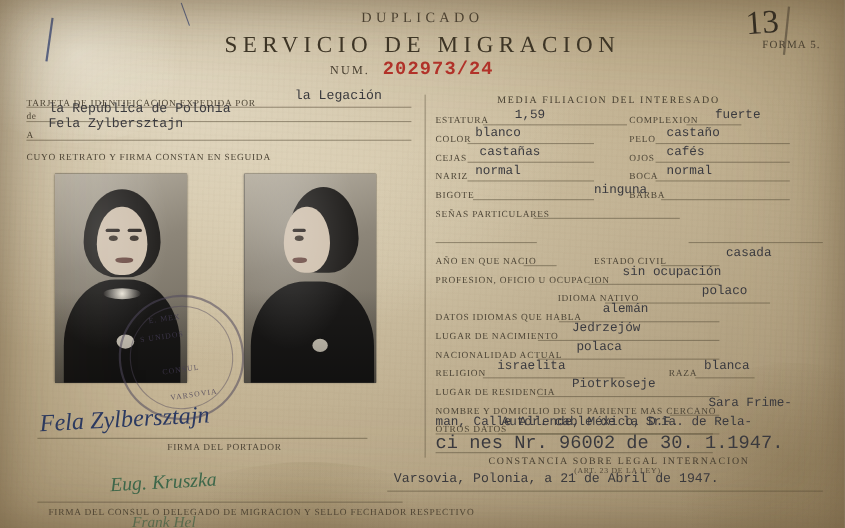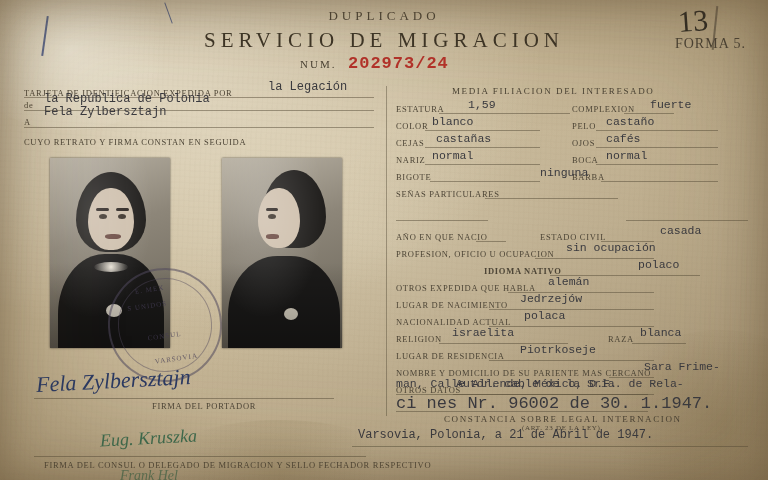--- a/index.html
+++ b/index.html
@@ -74,21 +74,21 @@
     font-size: 17px;
     letter-spacing: 1px;
     color: #b5322a;
     font-family: "Liberation Mono", monospace;
     font-weight: bold;
   }
   .forma {
     position: absolute;
     right: 22px;
     top: 36px;
-    font-size: 14px;
+    font-size: 10px;
     letter-spacing: 1px;
     color: #4a4234;
     font-family: "Liberation Serif", serif;
   }
   .corner-num {
     position: absolute;
     right: 60px;
     top: 4px;
     font-size: 30px;
     color: #2e2a22;
@@ -342,24 +342,24 @@
 
   <div id="right-datos">
       <div class="lbl" style="left: 396px; top: 232px;">AÑO EN QUE NACIO</div>
       <div class="ruleline" style="left: 475.6px; top: 241px; width: 30px;"></div>
       <div class="lbl" style="left: 540px; top: 232px;">ESTADO CIVIL</div>
       <div class="ruleline" style="left: 601.2px; top: 241px; width: 52.8px;"></div>
       <div class="hand" style="left: 660px; top: 224px; font-size: 11.5px;">casada</div>
       <div class="lbl" style="left: 396px; top: 249px;">PROFESION, OFICIO U OCUPACION</div>
       <div class="ruleline" style="left: 535.4px; top: 258px; width: 118.6px;"></div>
       <div class="hand" style="left: 566px; top: 241px; font-size: 11.5px;">sin ocupación</div>
-      <div class="lbl" style="left: 484px; top: 266px; font-weight: bold;">IDIOMA NATIVO</div>
+      <div class="lbl" style="left: 507px; top: 266px;">IDIOMA NATIVO</div>
       <div class="ruleline" style="left: 549.8px; top: 275px; width: 150.2px;"></div>
       <div class="hand" style="left: 638px; top: 258px; font-size: 11.5px;">polaco</div>
-      <div class="lbl" style="left: 396px; top: 283px;">OTROS EXPEDIDA QUE HABLA</div>
+      <div class="lbl" style="left: 396px; top: 283px;">DATOS IDIOMAS QUE HABLA</div>
       <div class="ruleline" style="left: 507.8px; top: 292px; width: 146.2px;"></div>
       <div class="hand" style="left: 548px; top: 275px; font-size: 11.5px;">alemán</div>
       <div class="lbl" style="left: 396px; top: 300px;">LUGAR DE NACIMIENTO</div>
       <div class="ruleline" style="left: 489.4px; top: 309px; width: 164.6px;"></div>
       <div class="hand" style="left: 520px; top: 292px; font-size: 11.5px;">Jedrzejów</div>
       <div class="lbl" style="left: 396px; top: 317px;">NACIONALIDAD ACTUAL</div>
       <div class="ruleline" style="left: 489.4px; top: 326px; width: 164.6px;"></div>
       <div class="hand" style="left: 524px; top: 309px; font-size: 11.5px; text-align: right;">polaca</div>
       <div class="lbl" style="left: 396px; top: 334px;">RELIGION</div>
       <div class="ruleline" style="left: 438.8px; top: 343px; width: 129.2px;"></div>

